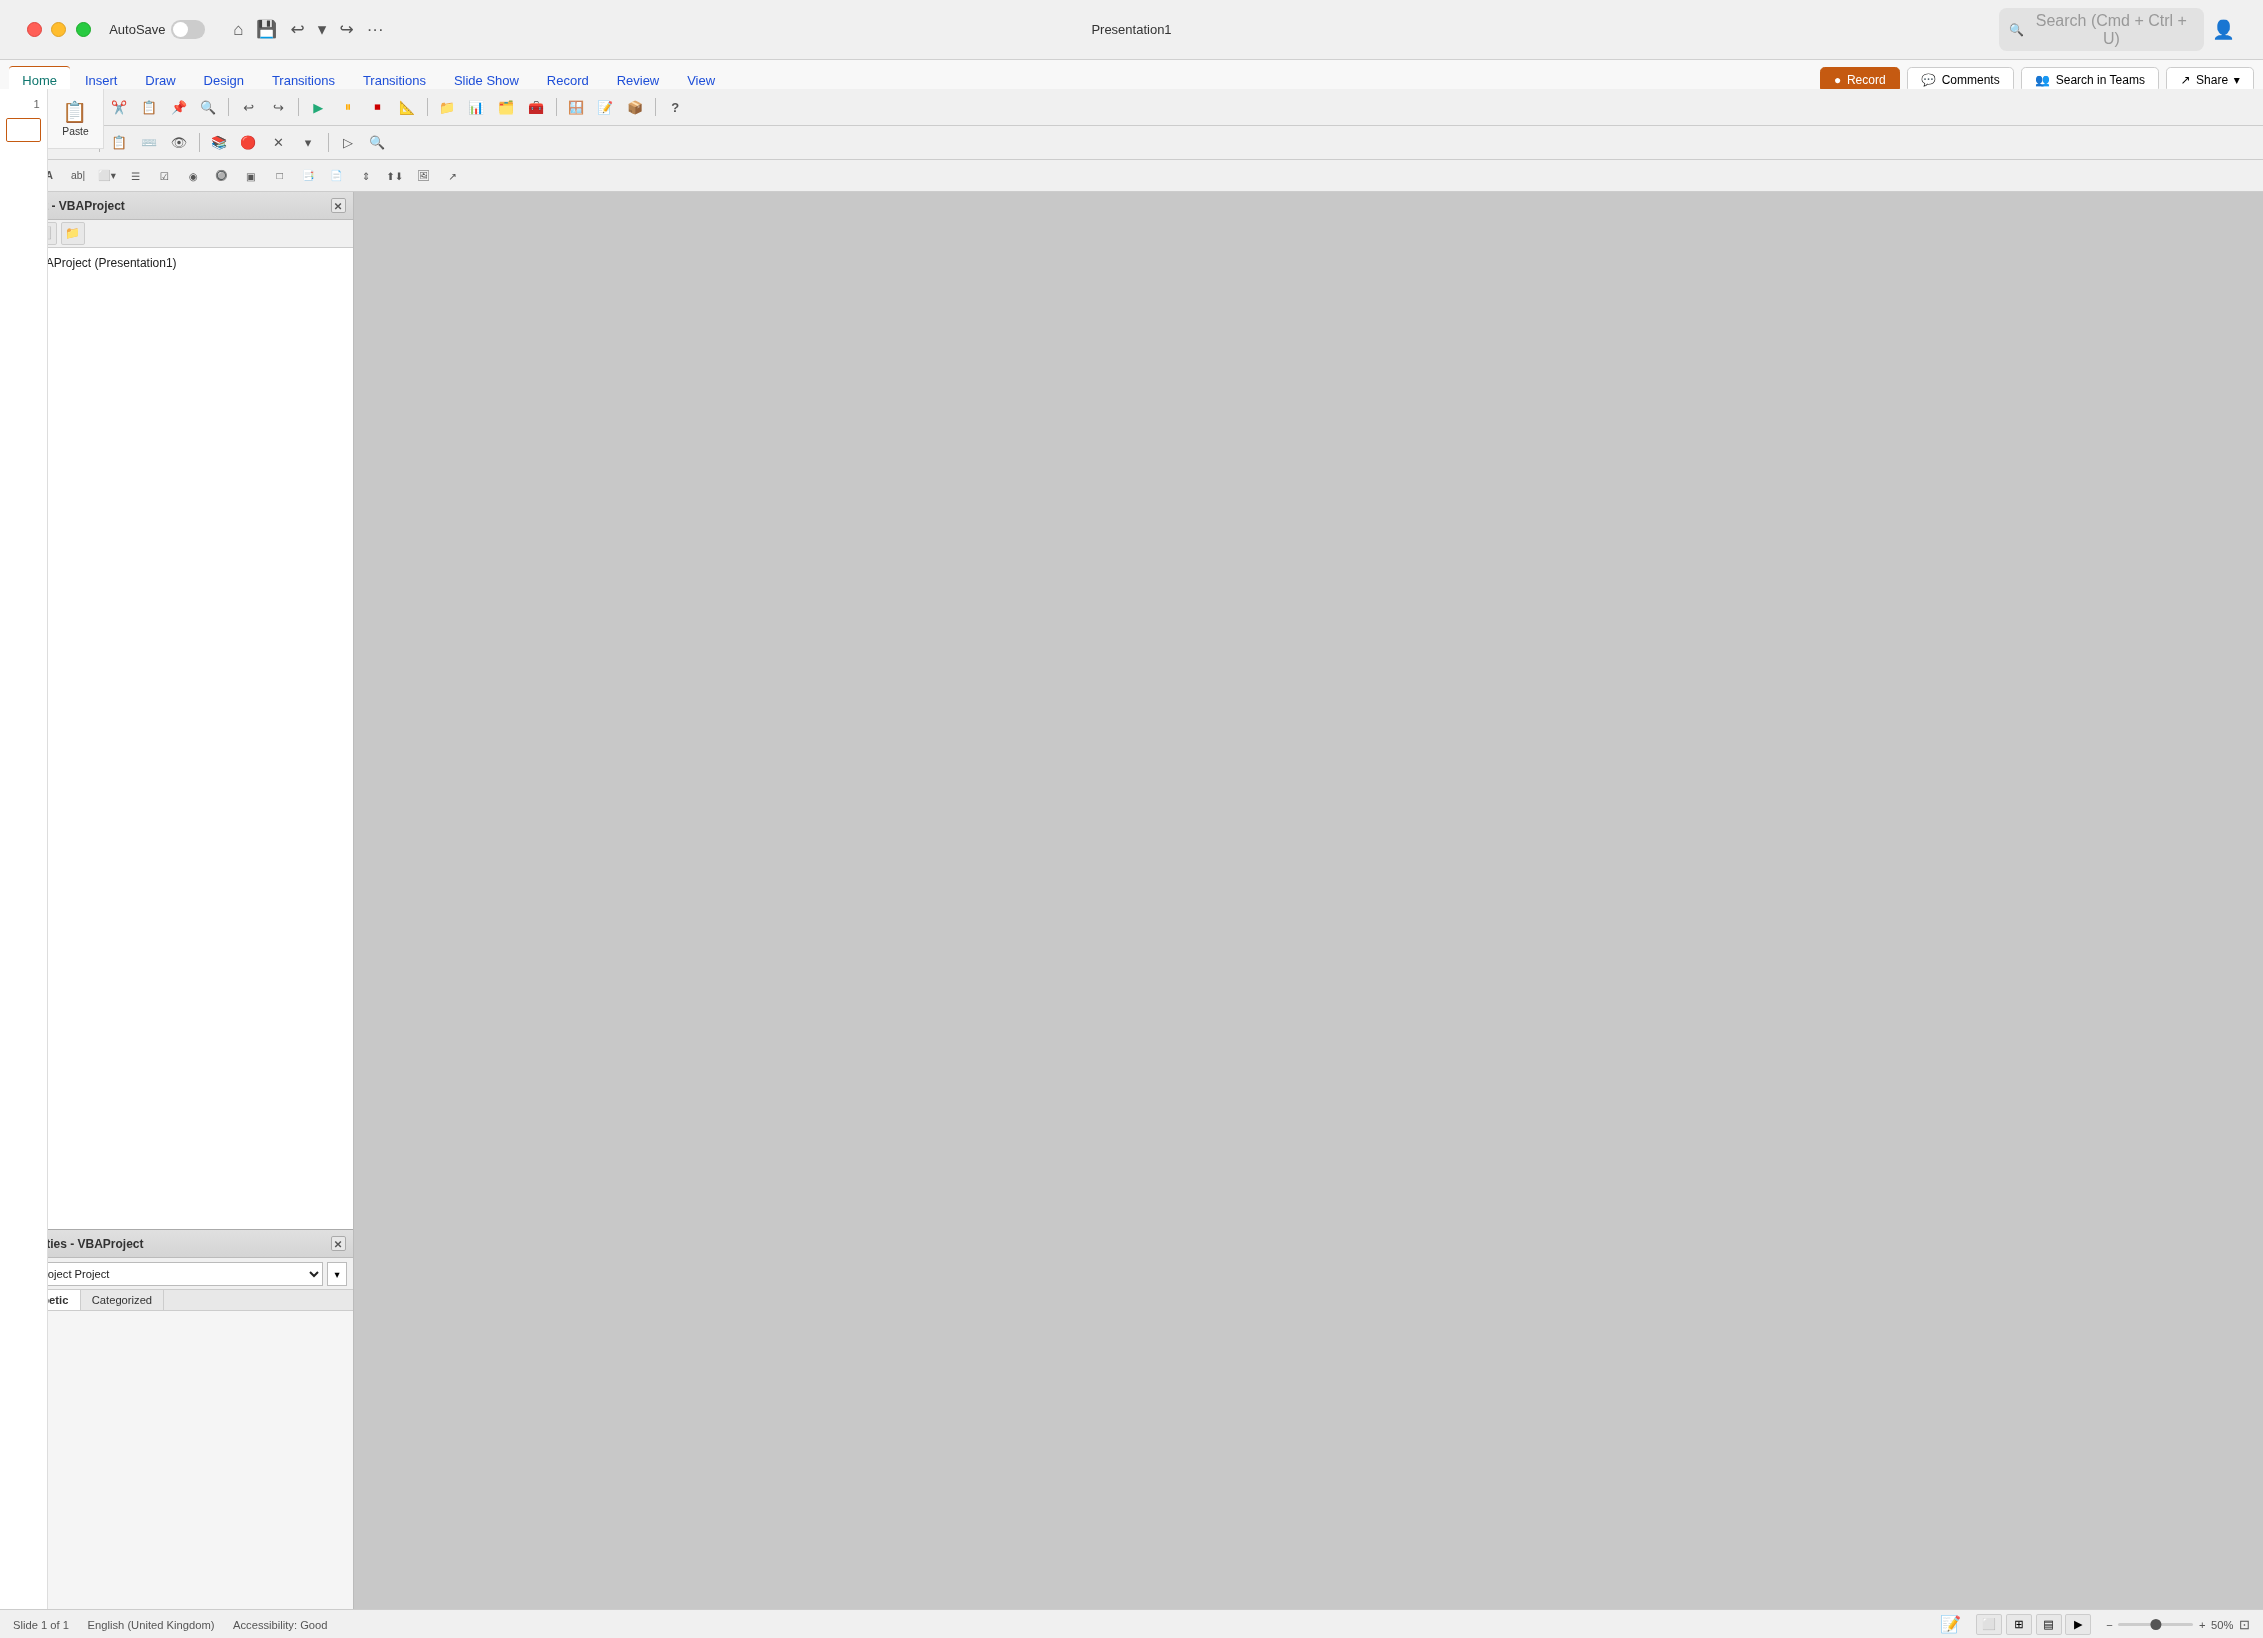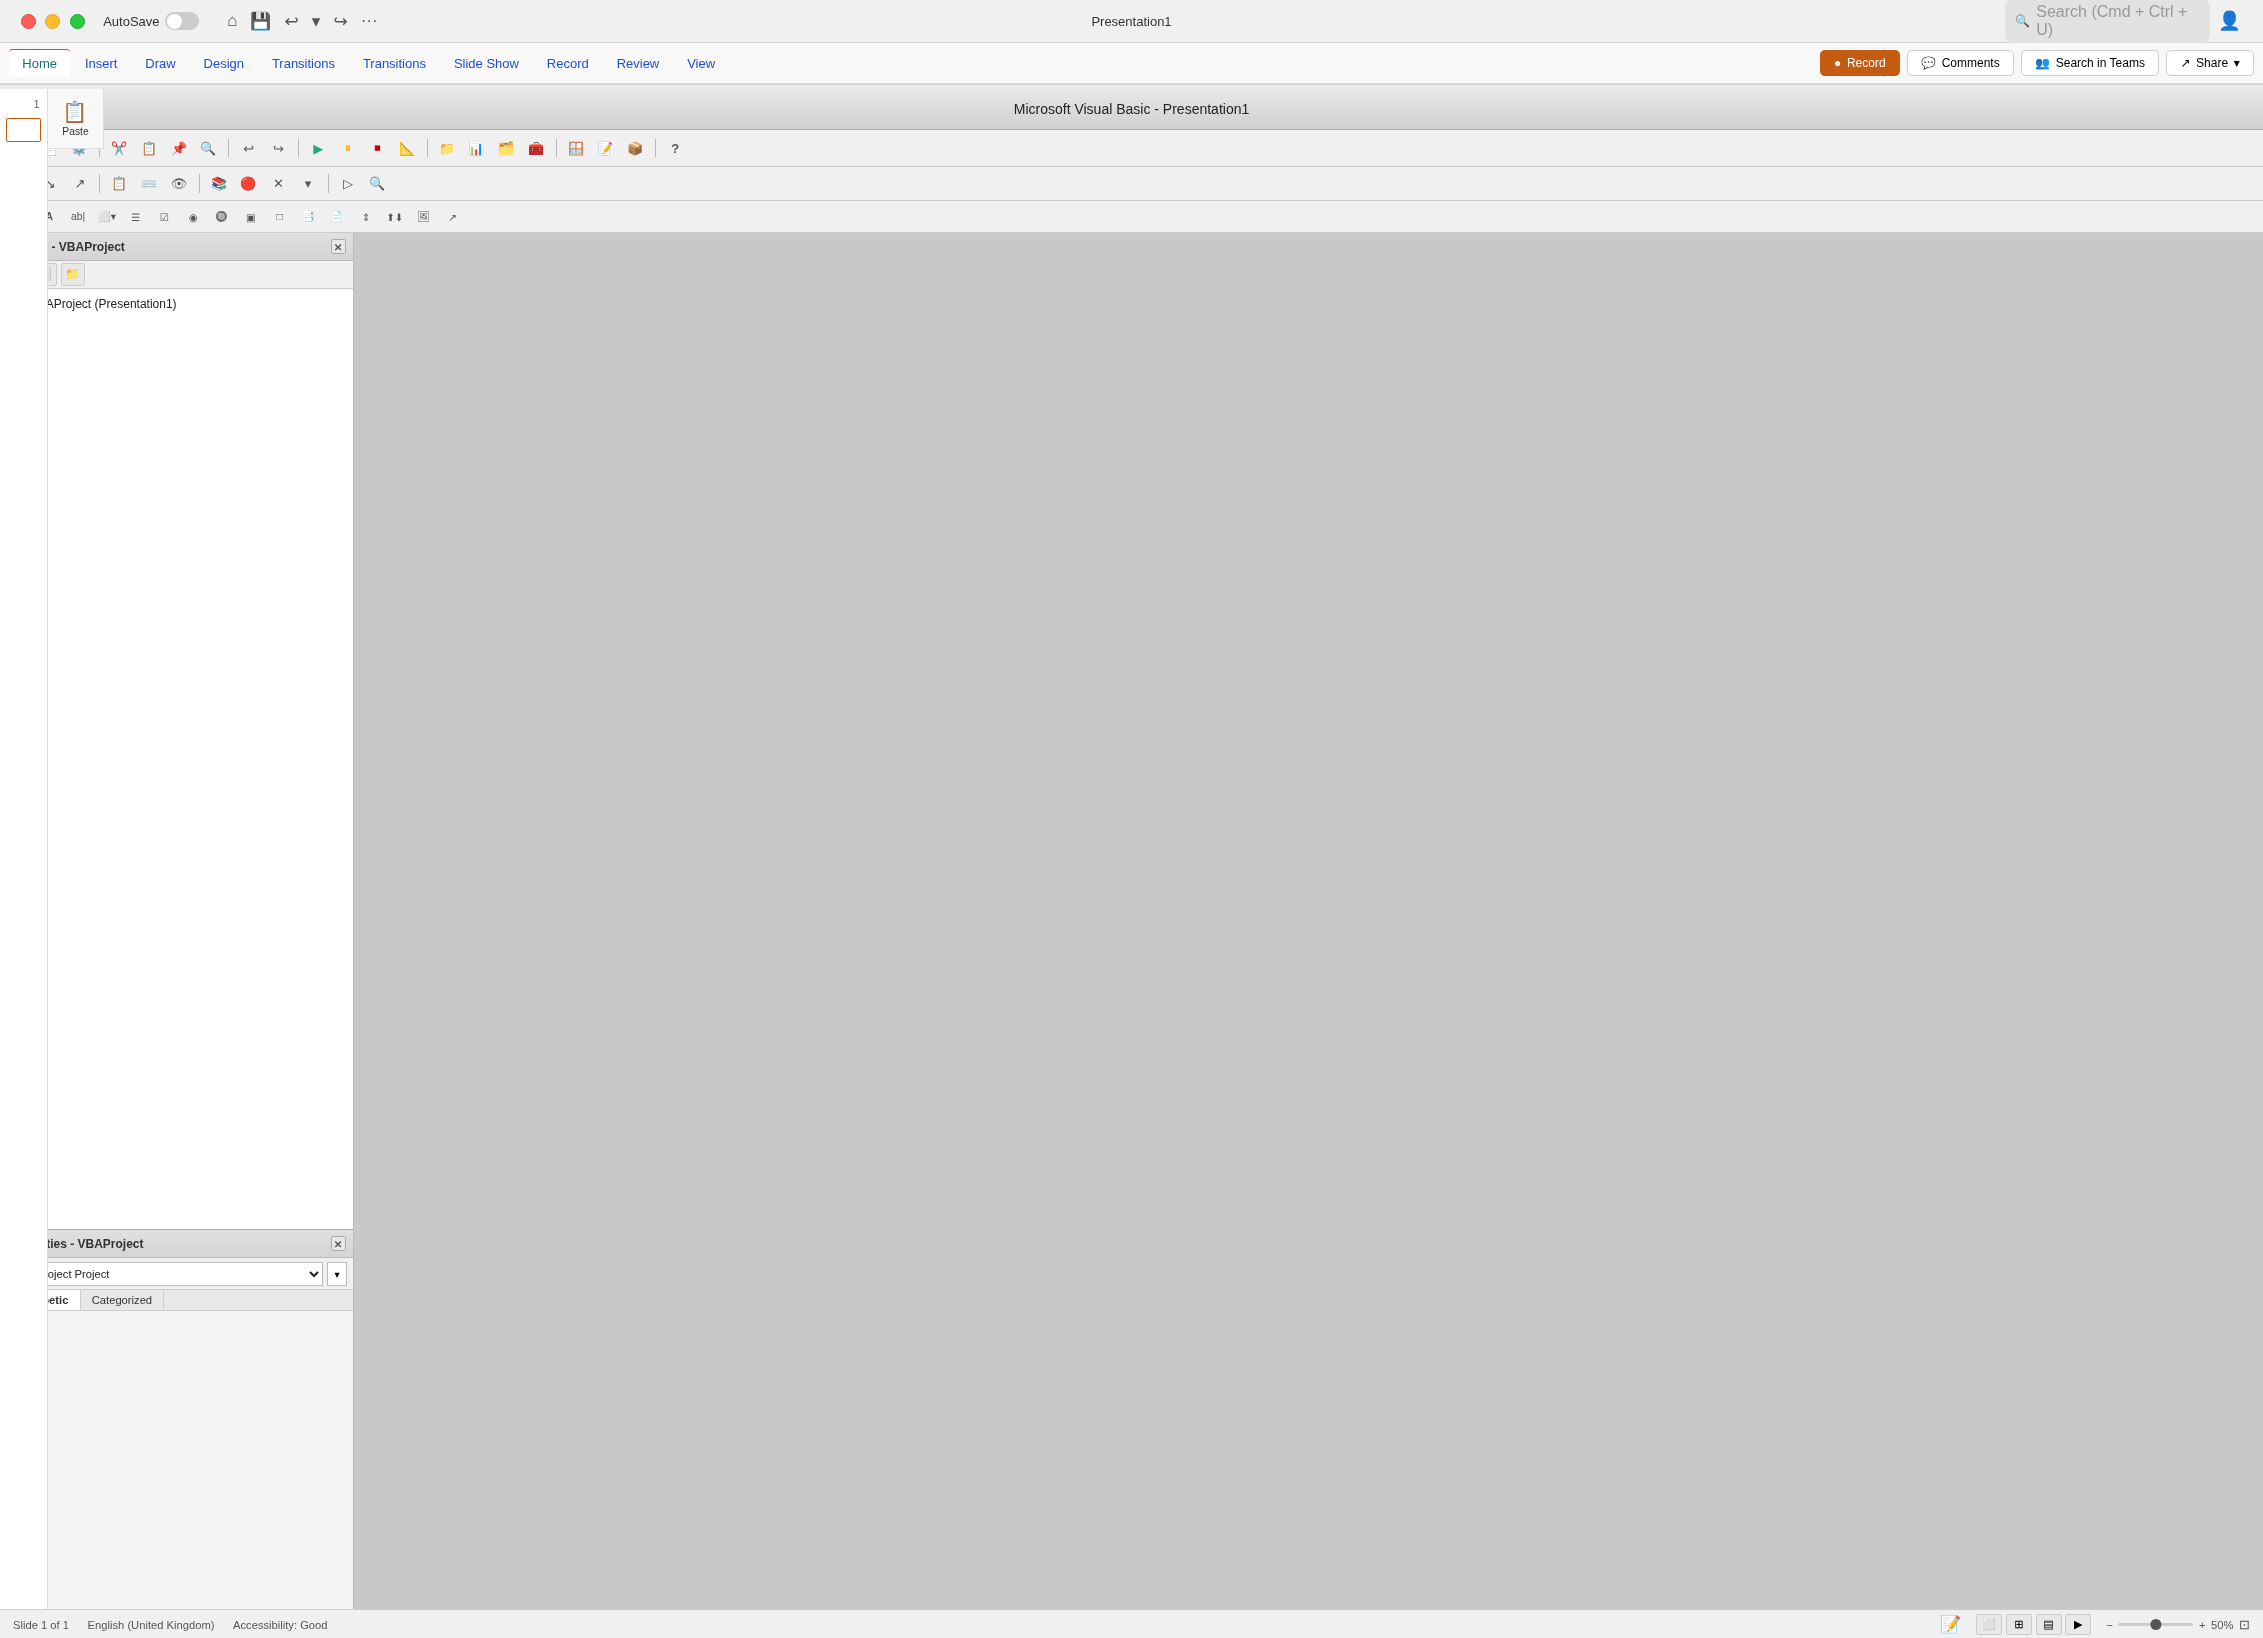--- a/index.html
+++ b/index.html
@@ -9,27 +9,28 @@
       background: #ececec;
       width: 2263px;
       height: 1639px;
       overflow: hidden;
       position: relative;
     }
 
     
     .mac-titlebar {
       width: 100%;
-      height: 43px;
+      height: 60px;
       background: #f0f0f0;
       display: flex;
       align-items: center;
-      padding: 0 21px;
+      padding: 0 27px;
       border-bottom: 0.9px solid #d0d0d0;
       position: relative;
+      text-align: center;
     }
     .mac-traffic-lights {
       display: flex;
       gap: 9.3px;
       align-items: center;
     }
     .mac-btn {
       width: 15px;
       height: 15px;
       border-radius: 50%;
@@ -561,28 +562,20 @@
   <div class="slide-thumb"></div>
 </div>
 
 <div class="paste-area" style="left:48px; top:89px;">
   <span class="paste-icon">📋</span>
   <span>Paste</span>
 </div>
 
 <div class="vbe-window">
 
-  <div class="vbe-titlebar">
-    <div class="vbe-traffic">
-      <div class="vbe-btn close"></div>
-      <div class="vbe-btn minimize"></div>
-      <div class="vbe-btn maximize"></div>
-    </div>
-    <span class="vbe-titlebar-title">Microsoft Visual Basic - Presentation1</span>
-  </div>
 
   <div class="vbe-toolbar1">
 
     <button class="tb-btn" style="font-size:17px;">🖥️</button>
     <button class="tb-btn" style="font-size:15px;color:#c00;">📄</button>
     <button class="tb-btn">⚙️</button>
     <div class="tb-sep"></div>
     <button class="tb-btn">✂️</button>
     <button class="tb-btn">📋</button>
     <button class="tb-btn">📌</button>

